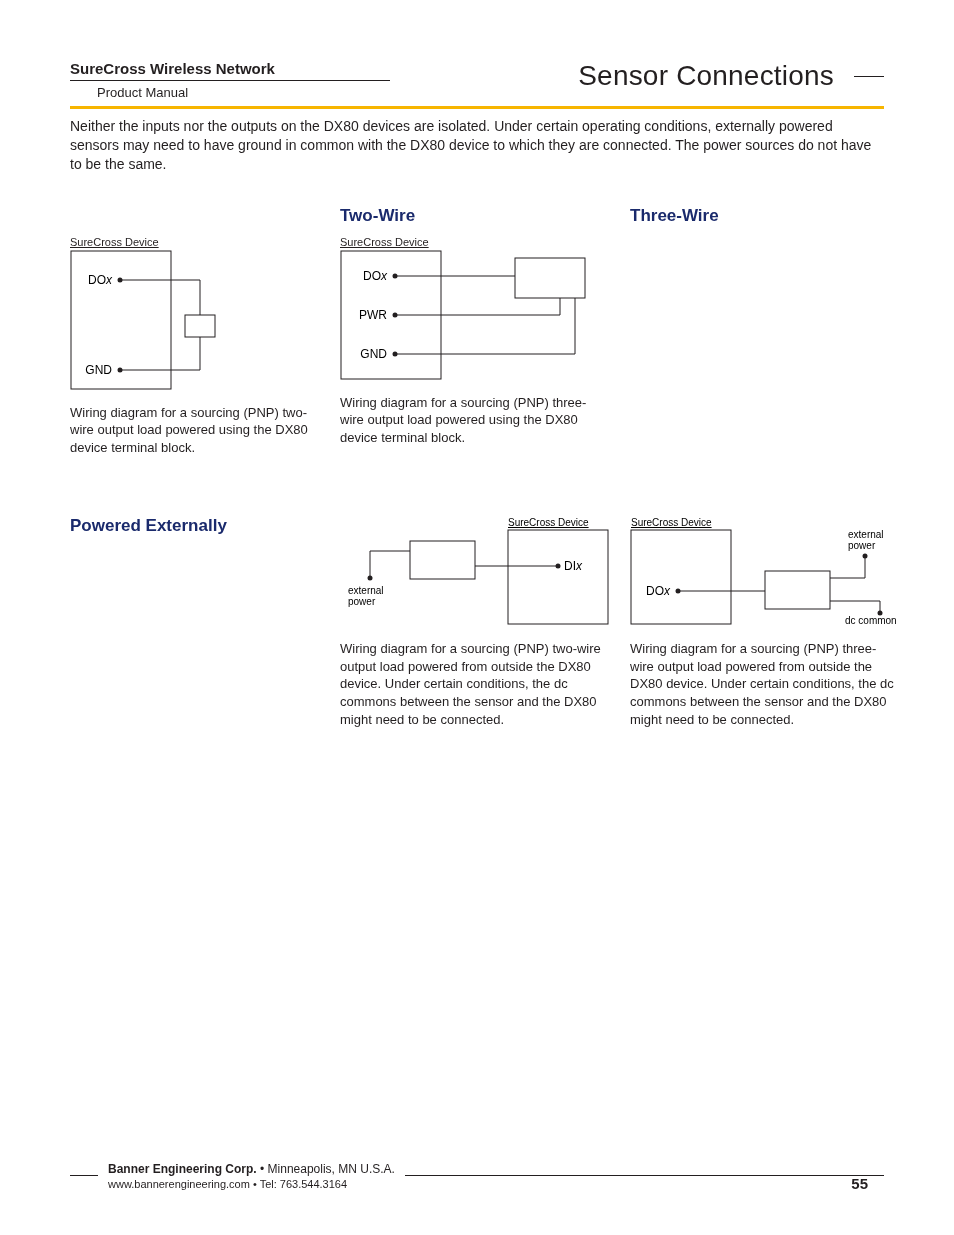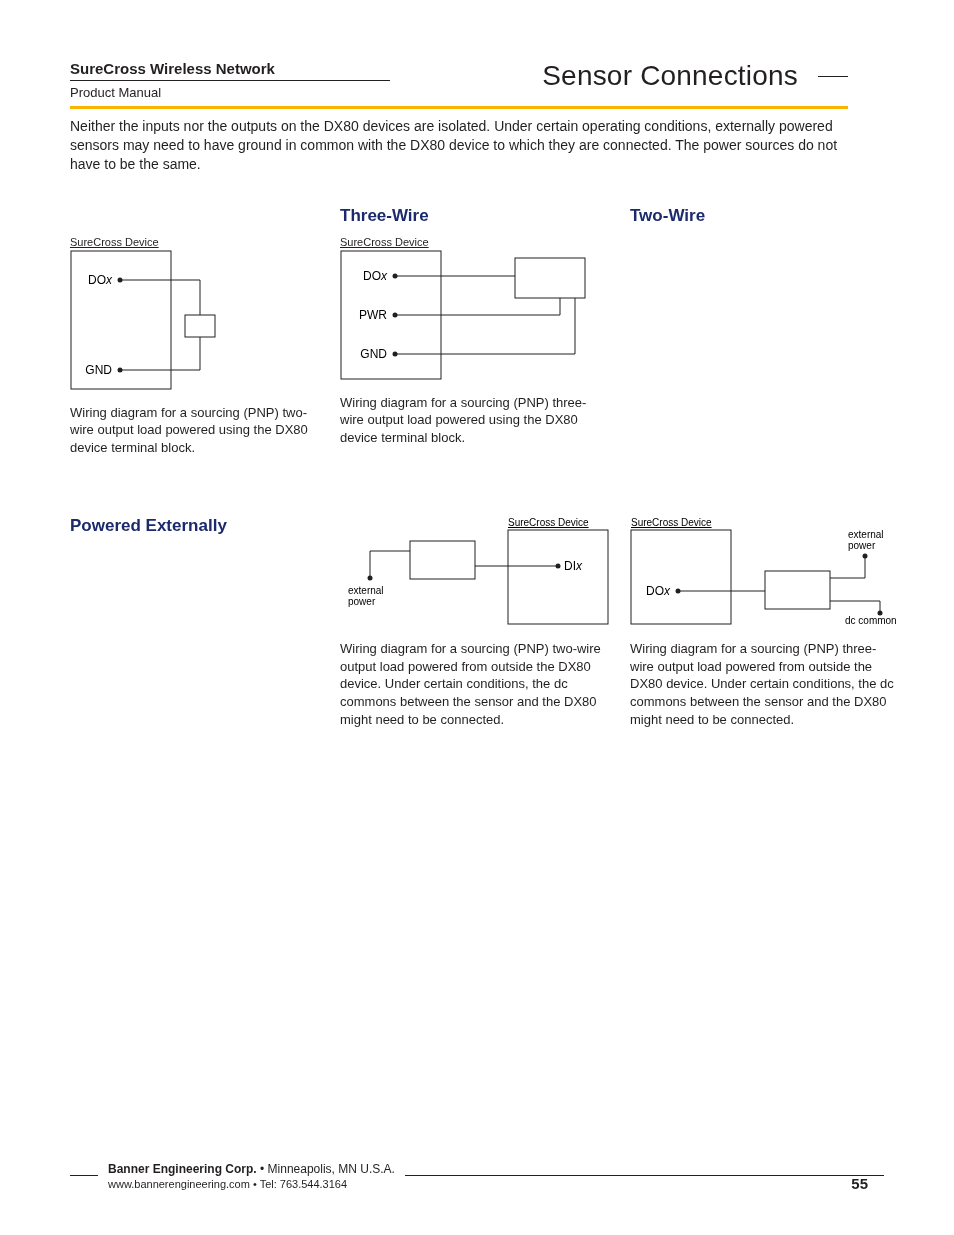--- a/index.html
+++ b/index.html
@@ -6,39 +6,40 @@
   html, body { margin: 0; padding: 0; }
   body {
     width: 954px;
     height: 1235px;
     font-family: Helvetica, Arial, sans-serif;
     color: #231f20;
     position: relative;
     background: #fff;
   }
   .page {
-    padding: 60px 106px 50px 70px;
+    padding: 60px 70px 50px 70px;
     position: relative;
     height: 100%;
   }
   .top-header { display: flex; justify-content: space-between; align-items: flex-start; }
   .top-left { flex: 1; }
   .doc-title {
     font-family: "Helvetica Neue", Helvetica, Arial, sans-serif;
     font-weight: bold;
     font-size: 15px;
     border-bottom: 1px solid #231f20;
     padding-bottom: 3px;
     margin-bottom: 4px;
     width: 320px;
   }
   .doc-sub {
     font-family: "Helvetica Neue", Helvetica, Arial, sans-serif;
     font-weight: 300;
     font-size: 13px;
+    margin-left: 27px;
   }
   .top-right {
     display: flex;
     align-items: center;
     gap: 20px;
   }
   .section-name {
     font-family: "Helvetica Neue", Helvetica, Arial, sans-serif;
     font-weight: 300;
     font-size: 28px;
@@ -165,22 +166,22 @@
       <div class="section-name">Sensor Connections</div>
       <div class="right-rule"></div>
     </div>
   </div>
 
   <div class="accent-rule"></div>
   <div class="intro">Neither the inputs nor the outputs on the DX80 devices are isolated. Under certain operating conditions, externally powered sensors may need to have ground in common with the DX80 device to which they are connected. The power sources do not have to be the same.</div>
 
   <div class="grid">
     <div></div>
+    <div class="col-head">Two-Wire</div>
     <div class="col-head">Three-Wire</div>
-    <div class="col-head">Two-Wire</div>
 
 
     <div>
       <span class="dev-label">SureCross Device</span>
       <div class="diagram-box">
         <svg width="180" height="140">
           <rect x="1" y="1" width="100" height="138" fill="none" stroke="#231f20"></rect>
 
           <circle cx="50" cy="30" r="2.5" fill="#231f20"></circle>
           <text x="42" y="34" text-anchor="end" class="pin-text"><tspan>DO</tspan><tspan class="it">x</tspan></text>

